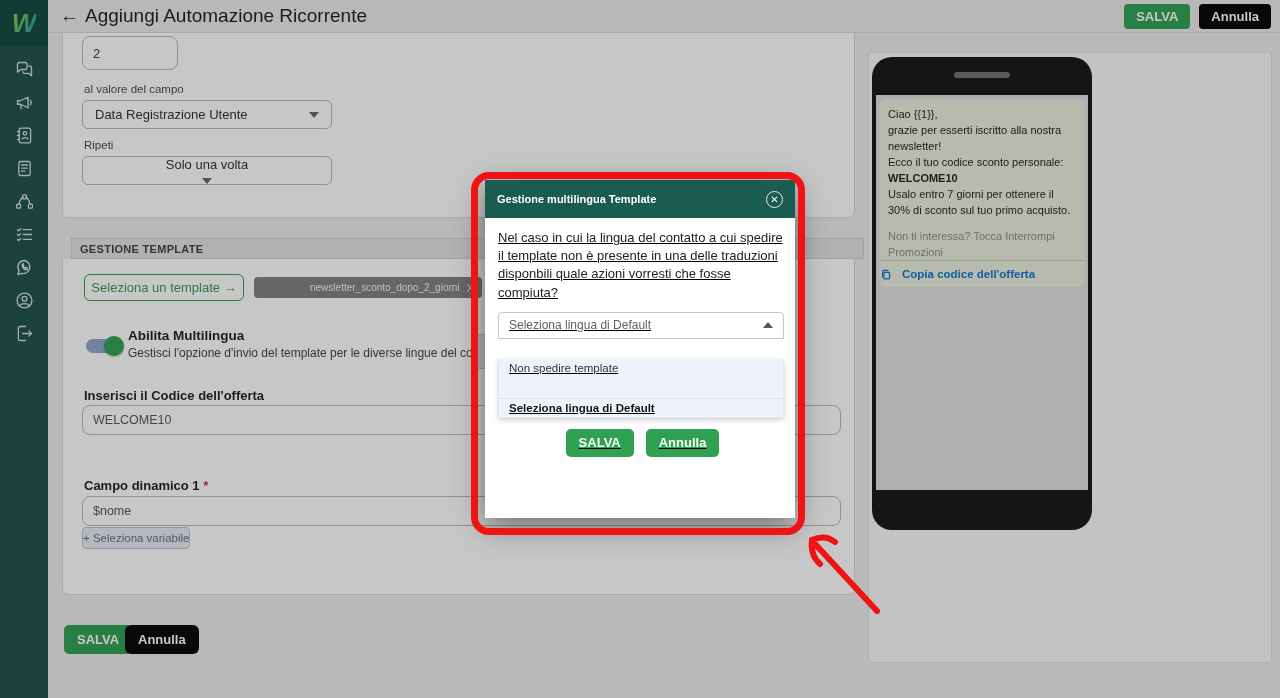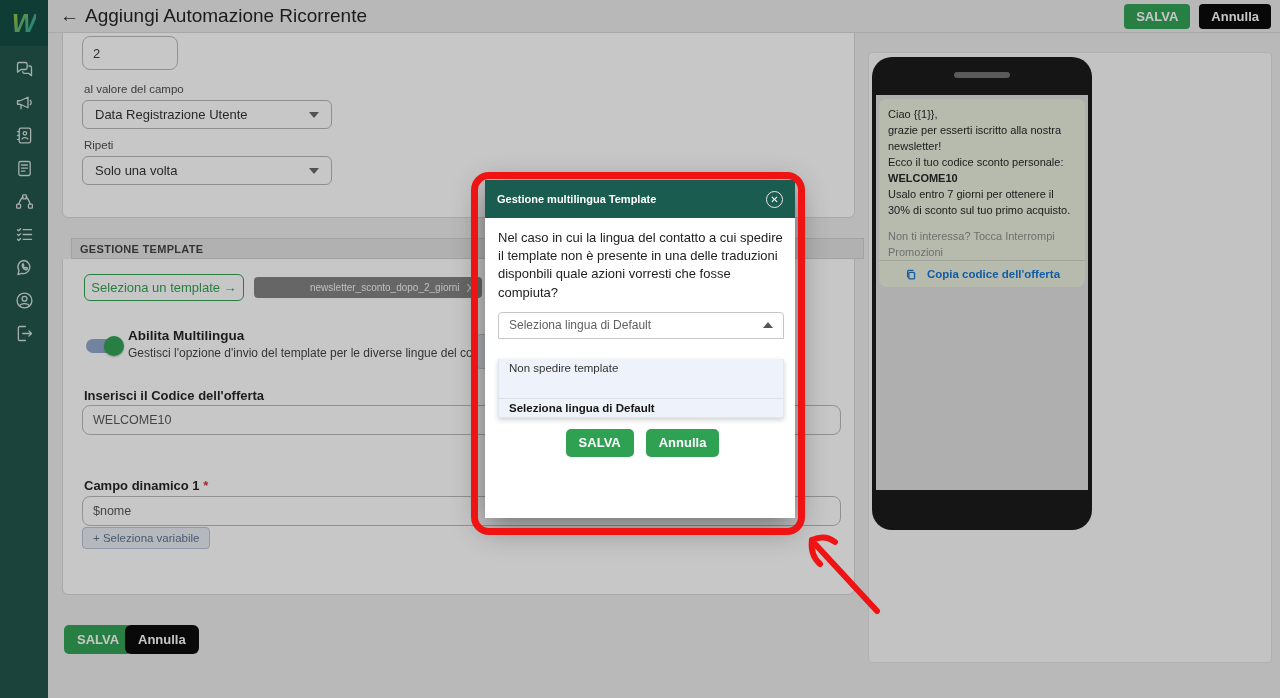--- a/index.html
+++ b/index.html
@@ -39,47 +39,47 @@
   .sel { border:1px solid #b5b5b5; border-radius:6px; background:#fff; display:flex; align-items:center; justify-content:space-between; padding:0 12px;
          font-size:13px; font-weight:500; color:#2f2f2f; z-index:2; cursor:pointer; }
   .caret-down { width:0; height:0; border-left:5px solid transparent; border-right:5px solid transparent; border-top:6px solid #666; }
   .tpl-btn { left:84px; top:274px; width:160px; height:27px; border:1.5px solid #2f9e50; border-radius:6px; color:#2f9e50; font-size:13px; font-weight:500;
              display:flex; align-items:center; justify-content:center; background:#fff; z-index:2; cursor:pointer; }
   .chip { left:254px; top:277px; height:21px; background:#808080; border-radius:4px; display:flex; align-items:center; padding:0 8px; gap:7px; z-index:2; }
   .chip .ctext { color:#f2f2f2; font-size:10px;padding-left:48px; }
   .chip .cx { color:#e0e0e0; font-size:11px; cursor:pointer; }
   .toggle { left:86px; top:339px; width:34px; height:14px; background:#8fa6c9; border-radius:7px; z-index:2; cursor:pointer; }
   .knob { position:absolute; right:-4px; top:-3px; width:20px; height:20px; border-radius:50%; background:#2fa152; box-shadow:0 1px 2px rgba(0,0,0,.3); }
-  .varbtn { left:82px; top:527px; height:22px; padding:0 10px; background:#e8edf4; border:1px solid #b6c3d6; border-radius:4px; color:#5b6e8c; font-size:11.5px;
+  .varbtn { left:82px; top:527px; height:22px; padding:0 0; background:#e8edf4; border:1px solid #b6c3d6; border-radius:4px; color:#5b6e8c; font-size:11.5px;
             display:flex; align-items:center; z-index:2; cursor:pointer; }
   .fragment { left:473px; top:334px; width:16px; height:35px; background:#e2e5ea; border:1px solid #c4c8ce; border-radius:8px 0 0 8px; z-index:2; }
   .bbtn { height:29px; display:flex; align-items:center; padding:0 13px; border-radius:5px; font-size:13px; font-weight:bold; color:#fff; z-index:2; cursor:pointer; }
   .bbtn.save { left:64px; top:625px; background:#2fa152; }
   .bbtn.cancel { left:125px; top:625px; background:#060606; border-radius:6px; }
 
   
   .rcard { left:868px; top:52px; width:404px; height:611px; background:#fafafa; border:1px solid #e2e2e2; border-radius:4px; z-index:1; }
   .phone { left:872px; top:57px; width:220px; height:473px; background:#161616; border-radius:20px; z-index:2; }
   .speaker { position:absolute; left:50%; transform:translateX(-50%); top:15px; width:56px; height:6px; background:#707070; border-radius:3px; }
   .screen { position:absolute; left:4px; top:38px; width:212px; height:395px; background:#e0e0e0; }
   .bubble { position:absolute; left:3px; top:4px; width:206px; background:#e9efdf; border-radius:8px; padding:8px 9px 0 9px; font-size:11px; line-height:1.45; color:#222; }
   .bubble .bold { font-weight:bold; }
   .optout { color:#8c8c8c; margin-top:10px; }
-  .linkrow { height:27px; margin:0 -9px; border-top:1px solid rgba(0,0,0,.12); display:flex; align-items:center; justify-content:center; gap:10px;
+  .linkrow { height:27px; margin:0 -9px; border-top:1px solid rgba(0,0,0,.12); display:flex; align-items:center; justify-content:flex-start; gap:10px;
              color:#1273cf; font-weight:bold; font-size:11.5px; cursor:pointer; }
   .linkrow:first-of-type { margin-top:8px; }
   .linkrow svg { stroke:#1273cf; fill:none; stroke-width:1.6; stroke-linecap:round; stroke-linejoin:round; }
 
   
   .backdrop { inset:0; background:rgba(20,20,20,.24); z-index:40; }
   .modal { left:485px; top:180px; width:310px; height:338px; background:#fff; box-shadow:0 8px 30px rgba(0,0,0,.45); z-index:50; }
   .modal-h { height:38px; background:#1b5c50; display:flex; align-items:center; padding:0 12px; }
   .modal-title { flex:1; color:#fff; font-size:11px; font-weight:bold; }
   .modal-close { width:17px; height:17px; border:1.5px solid #e8e8e8; border-radius:50%; color:#fff; font-size:10px; display:flex; align-items:center; justify-content:center; cursor:pointer; }
-  .modal-b { padding:11px 8px 0 13px; }
+  .modal-b { padding:11px 8px 0 13px;text-decoration:underline; }
   .modal-text { font-size:13px; color:#212121; line-height:1.4; width:286px; }
   .m-select { margin-top:10px; width:286px; height:27px; border:1px solid #c6c6c6; border-radius:4px 4px 0 0; display:flex; align-items:center; justify-content:space-between;
               padding:0 10px; font-size:12px; color:#5f5f5f; cursor:pointer; }
   .caret-up { width:0; height:0; border-left:5px solid transparent; border-right:5px solid transparent; border-bottom:6px solid #555; }
   .m-options { width:286px; background:#eef3fb; border:1px solid #dfe7f2; border-top:none; box-shadow:0 2px 5px rgba(0,0,0,.18); }
   .m-opt { height:19px; display:flex; align-items:center; padding-left:10px; font-size:11.5px; color:#333; cursor:pointer;margin-top:20px; }
   .m-opt + .m-opt { border-top:1px solid #d9e0ea; }
   .m-opt.selected { font-weight:bold; color:#161616; }
   .m-btns { margin-top:11px; display:flex; justify-content:center; gap:12px; }
   .m-btn { height:28px; padding:0 13px; background:#2fa152; border-radius:5px; color:#fff; font-size:13px; font-weight:bold; display:flex; align-items:center; cursor:pointer; }
@@ -94,21 +94,21 @@
 <div id="app">
 
   <div class="abs card card1"></div>
   <input class="abs tinput" style="left: 82px; top: 36px; width: 96px; height: 34px; font-size: 13px; color: rgb(58, 58, 58);" readonly="" value="2">
   <div class="abs flabel" style="left:84px; top:83px;">al valore del campo</div>
   <div class="abs sel" style="left:82px; top:100px; width:250px; height:29px;">
     <span>Data Registrazione Utente</span>
     <span class="caret-down"></span>
   </div>
   <div class="abs flabel" style="left:84px; top:139px;">Ripeti</div>
-  <div class="abs sel" style="left:82px; top:156px; width:250px; height:29px;">
+  <div class="abs sel" style="left:82px; top:156px; width:250px; height:29px;flex-direction:column;">
     <span>Solo una volta</span>
     <span class="caret-down"></span>
   </div>
 
   <div class="abs secbar">GESTIONE TEMPLATE</div>
   <div class="abs card card2"></div>
 
   <div class="abs tpl-btn">Seleziona un template →</div>
   <div class="abs chip">
     <span class="ctext">newsletter_sconto_dopo_2_giorni</span>

